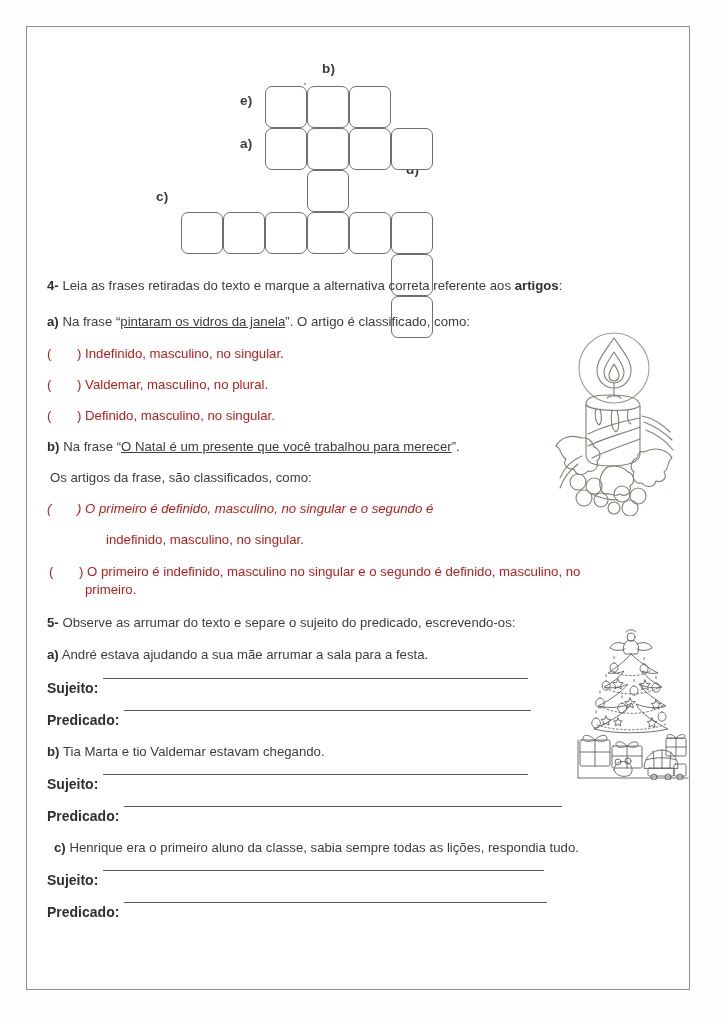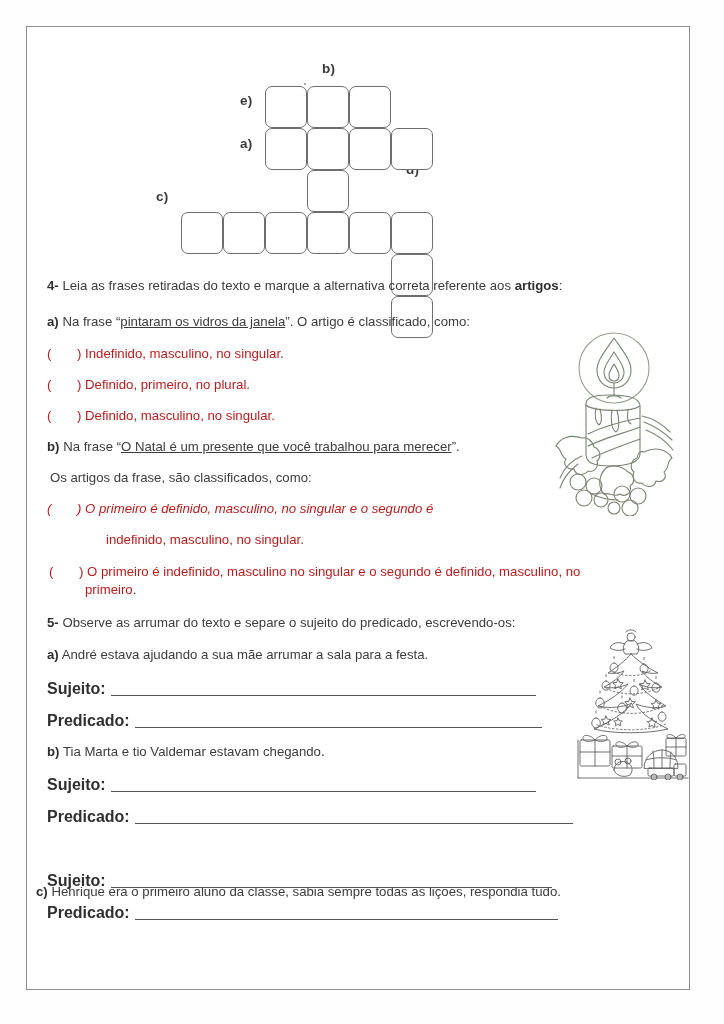--- a/index.html
+++ b/index.html
@@ -88,22 +88,22 @@
     font-size: 13.2px;
     color: #b91c1c;
     white-space: nowrap;
   }
   .opt .paren-open { display: inline-block; width: 30px; }
 
   
   .ans-row {
     position: absolute;
     display: flex;
-    align-items: flex-end;
-    font-size: 16px;
+    align-items: flex-start;
+    font-size: 14px;
     white-space: nowrap;
   }
   .ans-row .lbl { font-weight: bold; color: #2f2f2f; }
   .ans-row .rule {
     display: inline-block;
     height: 1px;
     background: #555;
     margin-left: 5px;
     position: relative;
     top: -2px;
@@ -166,21 +166,21 @@
       <span class="b">a)</span>
       <span>Na frase “</span><span class="u">pintaram os vidros da janela</span><span>”. O artigo é classificado, como:</span>
     </div>
 
     <div class="opt" style="left:21px; top:320px;">
       <span class="paren-open">(</span>)
       <span>Indefinido, masculino, no singular.</span>
     </div>
     <div class="opt" style="left:21px; top:351px;">
       <span class="paren-open">(</span>)
-      <span>Definido, primeiro, no plural.</span>
+      <span>Valdemar, masculino, no plural.</span>
     </div>
     <div class="opt" style="left:21px; top:382px;">
       <span class="paren-open">(</span>)
       <span>Definido, masculino, no singular.</span>
     </div>
 
     <div class="blk" style="left:21px; top:413px;">
       <span class="b">b)</span>
       <span>Na frase “</span><span class="u">O Natal é um presente que você trabalhou para merecer</span><span>”.</span>
     </div>
@@ -227,21 +227,21 @@
     </div>
     <div class="ans-row" style="left:21px; top:750px;">
       <span class="lbl">Sujeito:</span>
       <span class="rule" style="width:425px;"></span>
     </div>
     <div class="ans-row" style="left:21px; top:782px;">
       <span class="lbl">Predicado:</span>
       <span class="rule" style="width:438px;"></span>
     </div>
 
-    <div class="blk" style="left:10px; top:814px;margin-top:44px;">
+    <div class="blk" style="left:28px; top:814px;">
       <span class="b">c)</span>
       <span>Henrique era o primeiro aluno da classe, sabia sempre todas as lições, respondia tudo.</span>
     </div>
     <div class="ans-row" style="left:21px; top:846px;">
       <span class="lbl">Sujeito:</span>
       <span class="rule" style="width:441px;"></span>
     </div>
     <div class="ans-row" style="left:21px; top:878px;">
       <span class="lbl">Predicado:</span>
       <span class="rule" style="width:423px;"></span>

